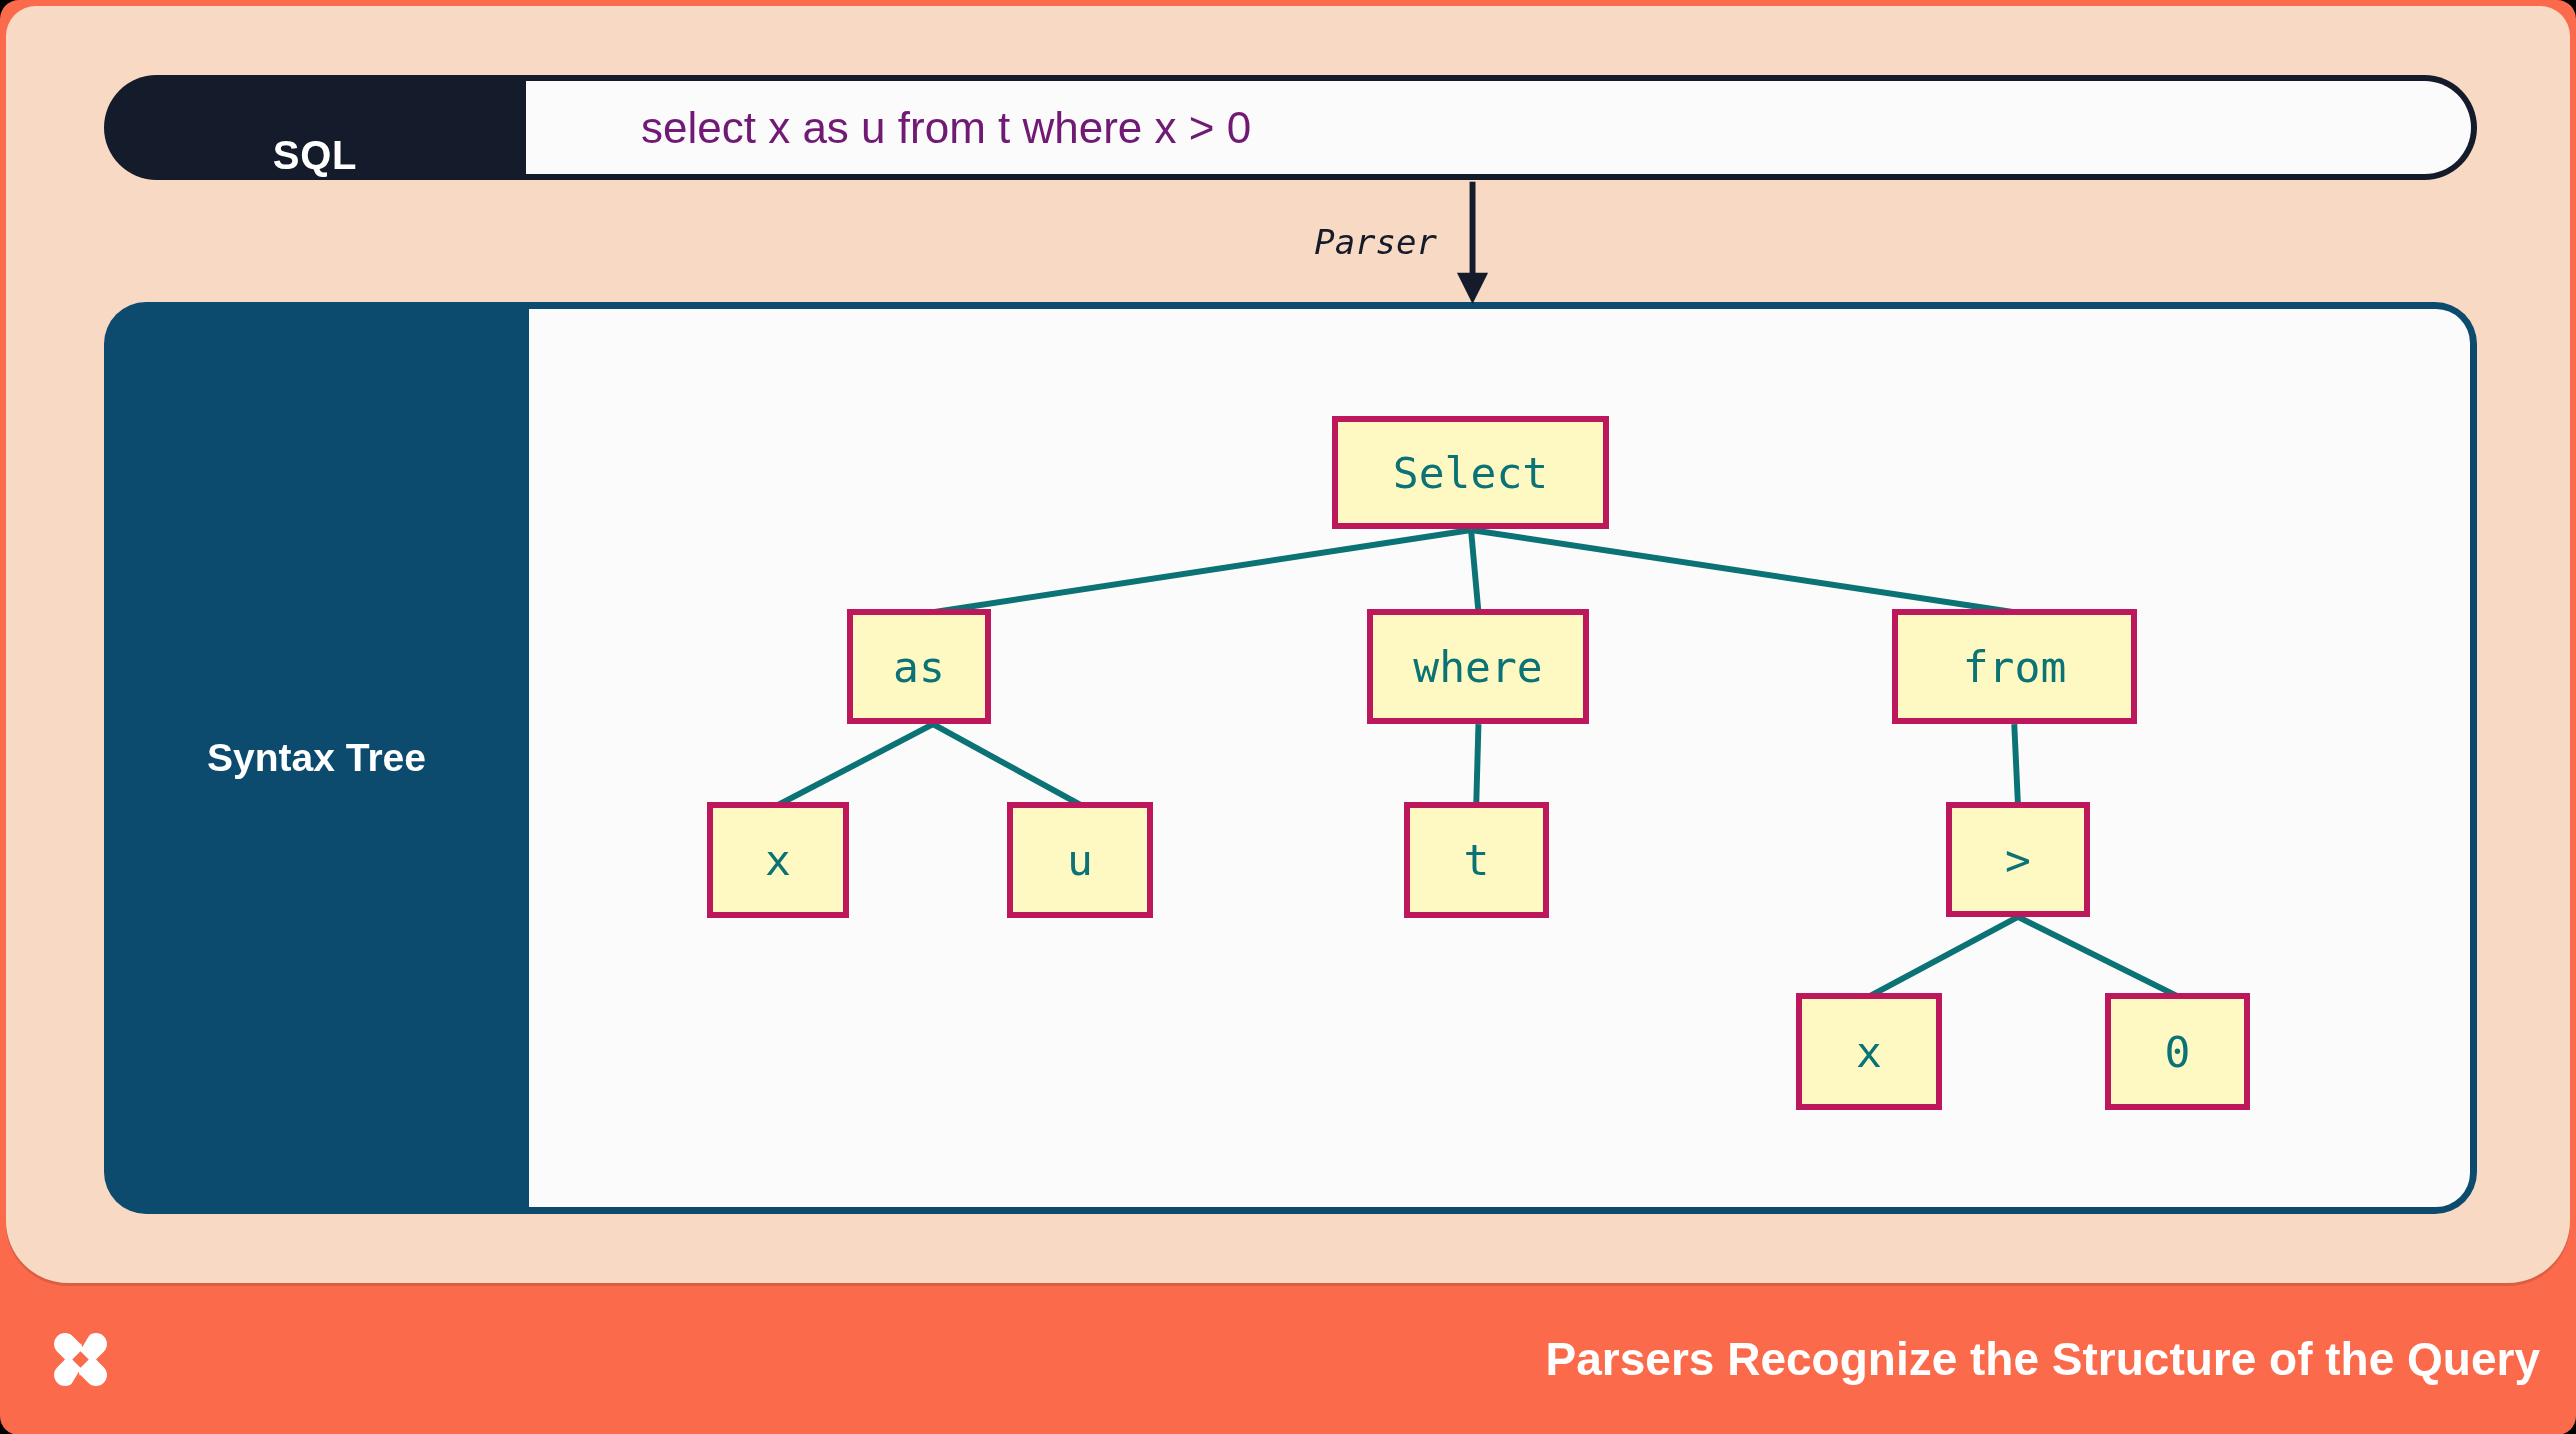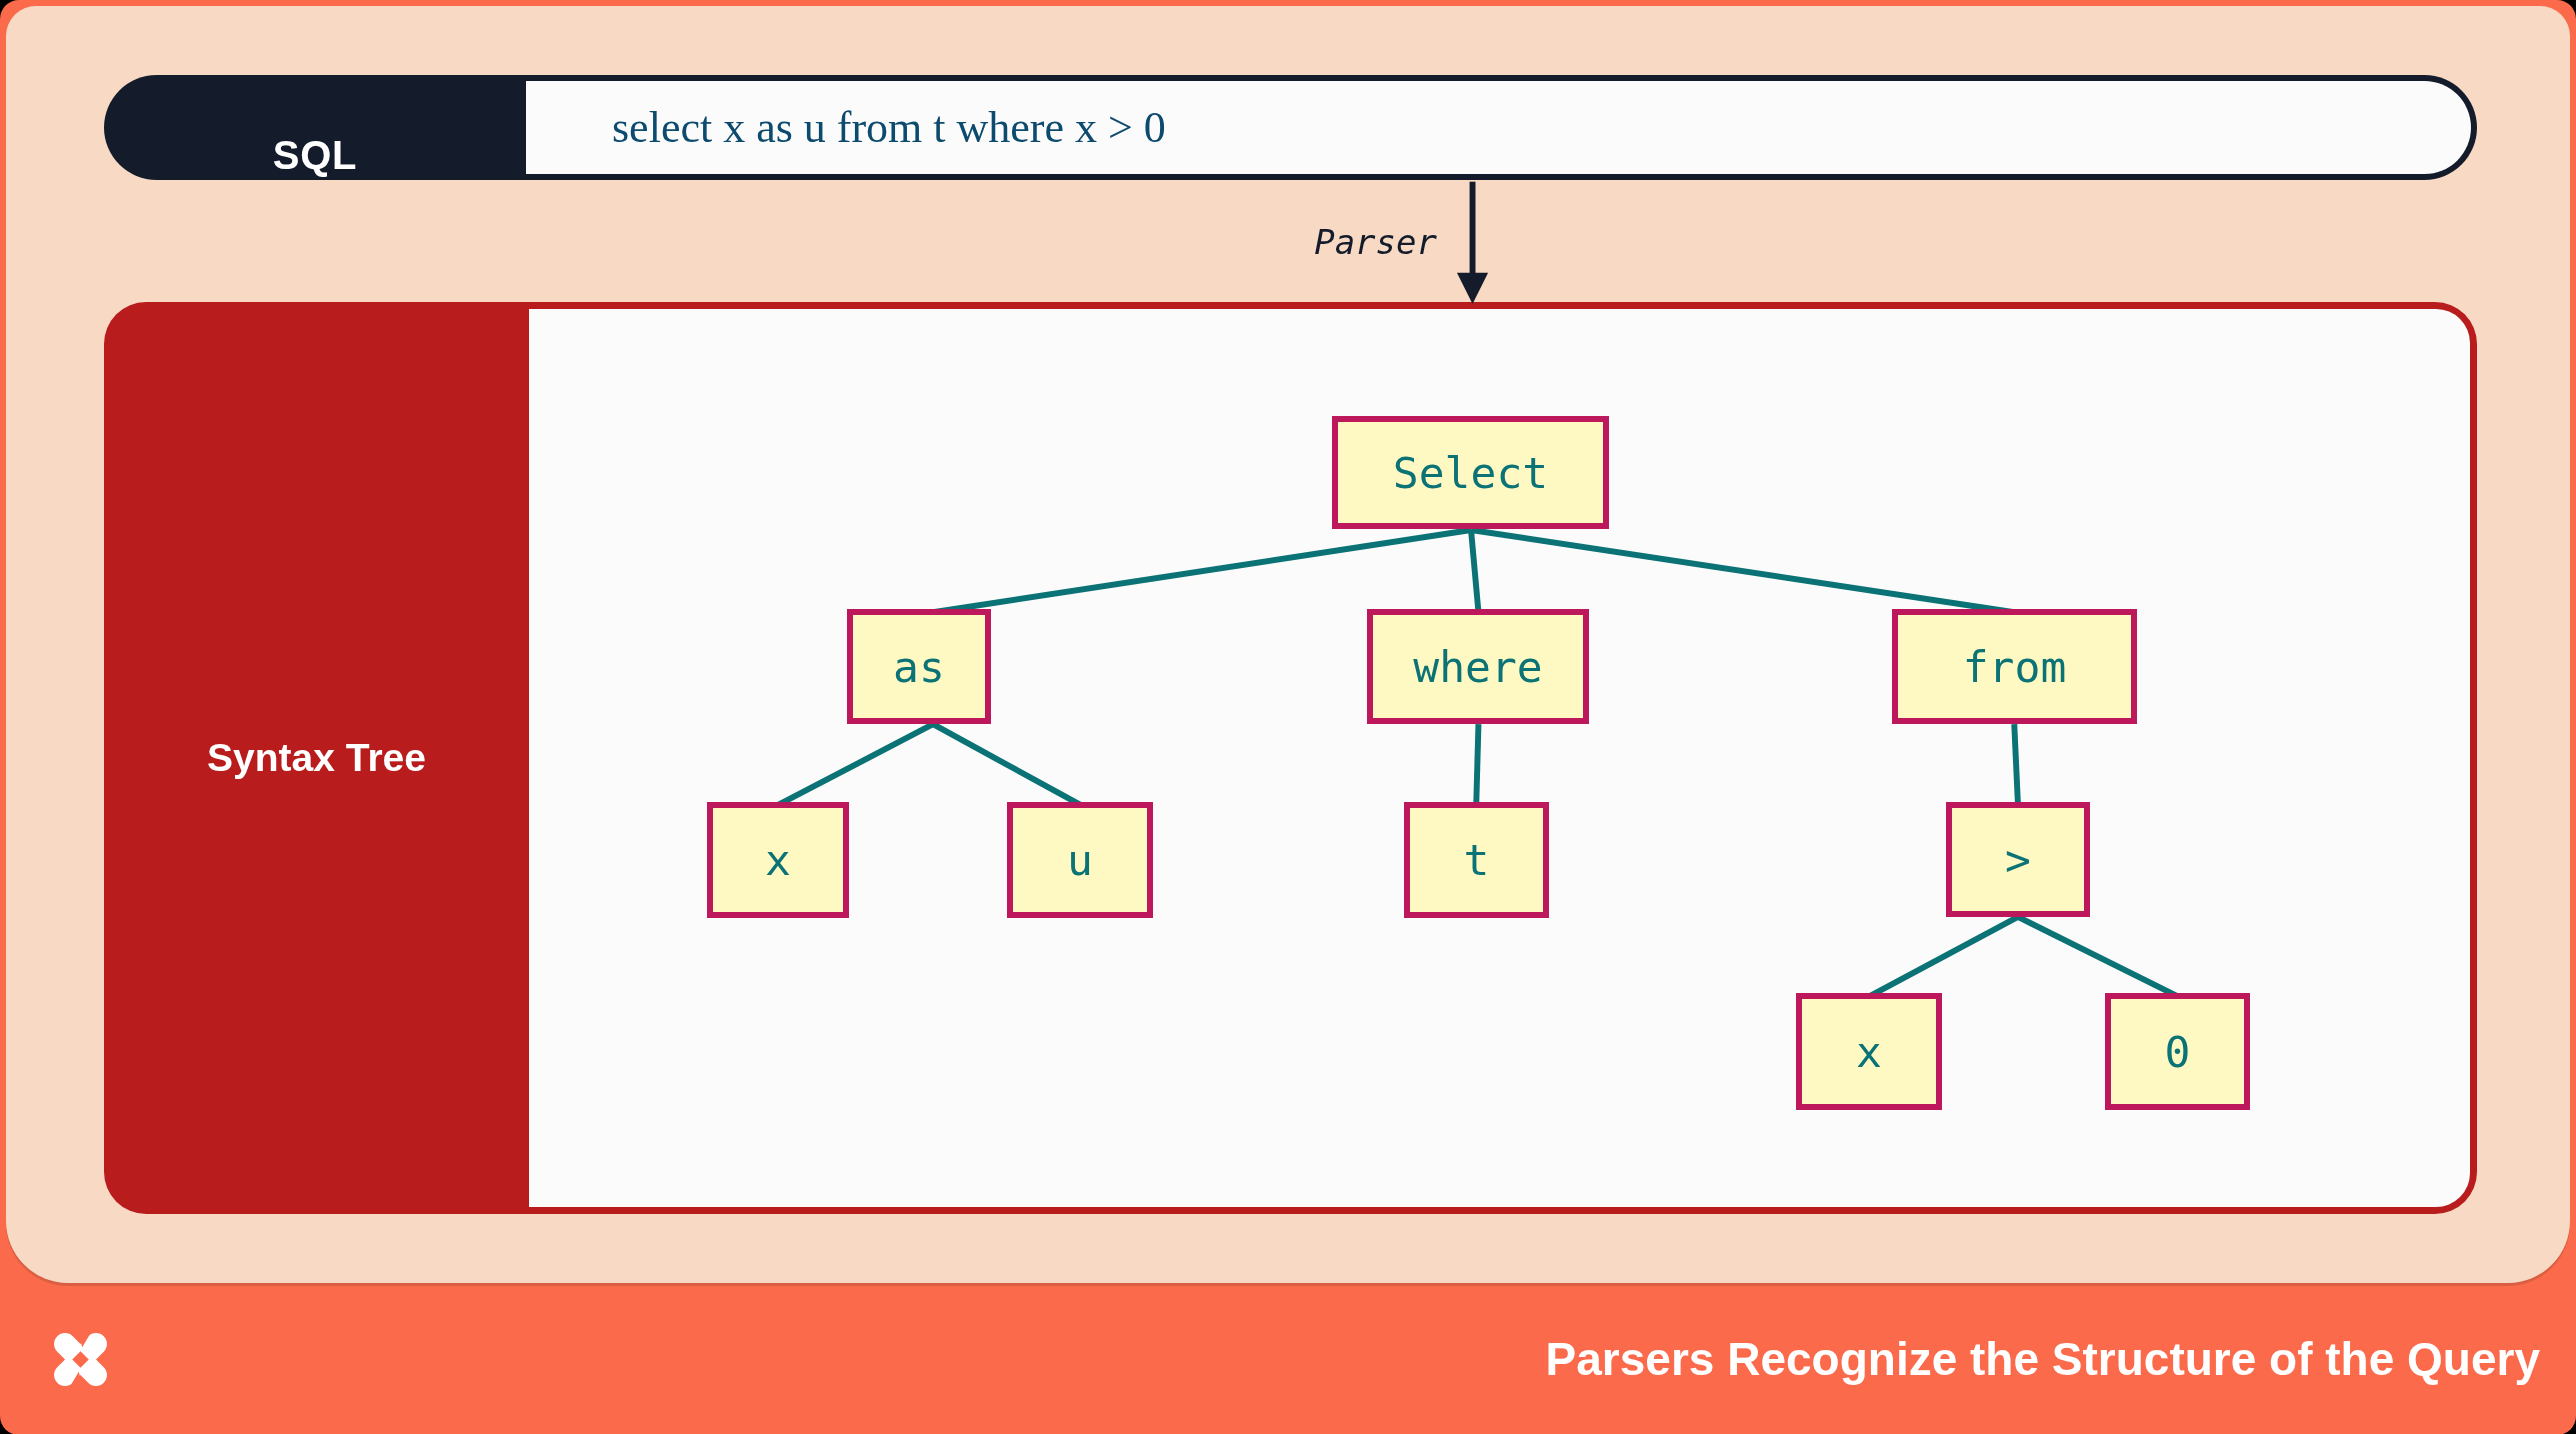--- a/index.html
+++ b/index.html
@@ -24,32 +24,32 @@
     position:absolute;left:0;top:0;width:422px;height:100%;
     display:flex;align-items:center;justify-content:center;
     color:#fff;font-weight:bold;font-size:40px;letter-spacing:0.7px;margin-top:28px;
   }
   .sql-bar .query-cell{
     position:absolute;left:422px;top:6px;right:6px;bottom:6px;
     background:#FBFBFB;border-radius:0 47px 47px 0;
     display:flex;align-items:center;
   }
   .sql-bar .query-text{
-    font-family:Liberation Serif, serif;font-size:44px;color:#0c4a6e;
-    padding-left:86px;white-space:pre;
+    font-family:Liberation Sans, sans-serif;font-size:44px;color:#701a75;
+    padding-left:115px;white-space:pre;
   }
   
   .parser-label{
     position:absolute;top:222px;right:1139px;
     font-family:"DejaVu Sans Mono",monospace;font-size:34px;color:#141B2A;font-style:italic;
   }
   
   .tree-box{
     position:absolute;left:104px;top:302px;width:2373px;height:912px;
-    background:#b91c1c;border-radius:42px;overflow:hidden;
+    background:#0c4a6e;border-radius:42px;overflow:hidden;
   }
   .tree-box .panel{
     position:absolute;left:0;top:0;width:425px;height:100%;
     display:flex;align-items:center;justify-content:center;
     color:#fff;font-weight:bold;font-size:39px;
   }
   .tree-box .tree-area{
     position:absolute;left:425px;top:7.4px;right:7.4px;bottom:7.4px;
     background:#FBFBFB;border-radius:0 34px 34px 0;
   }

